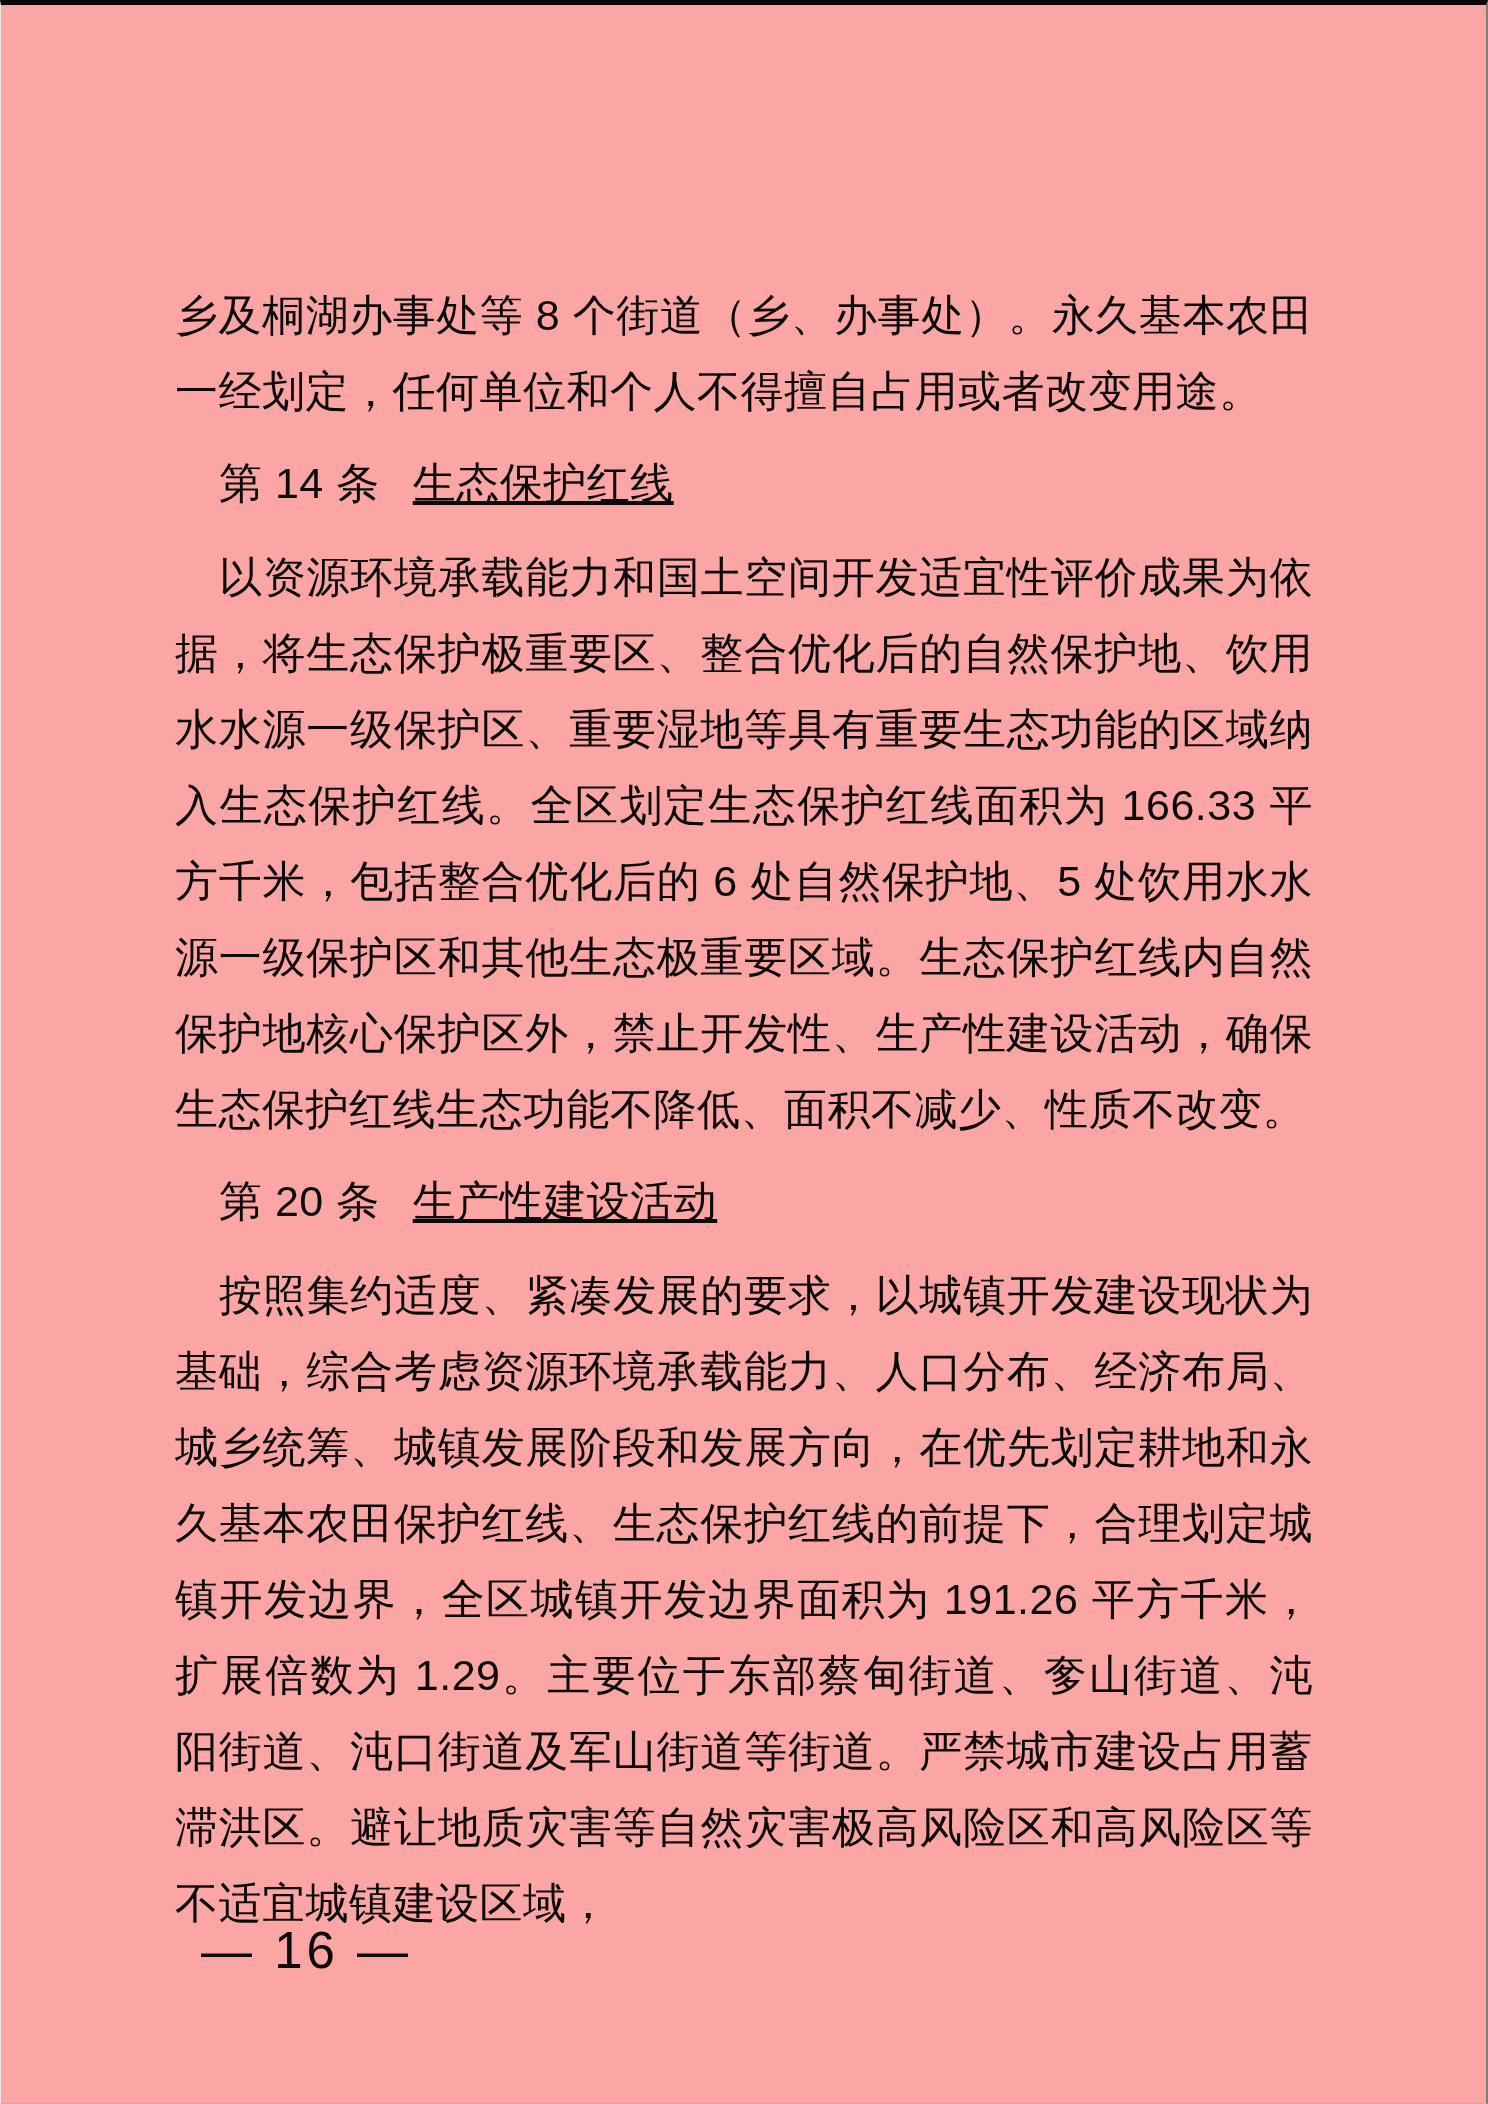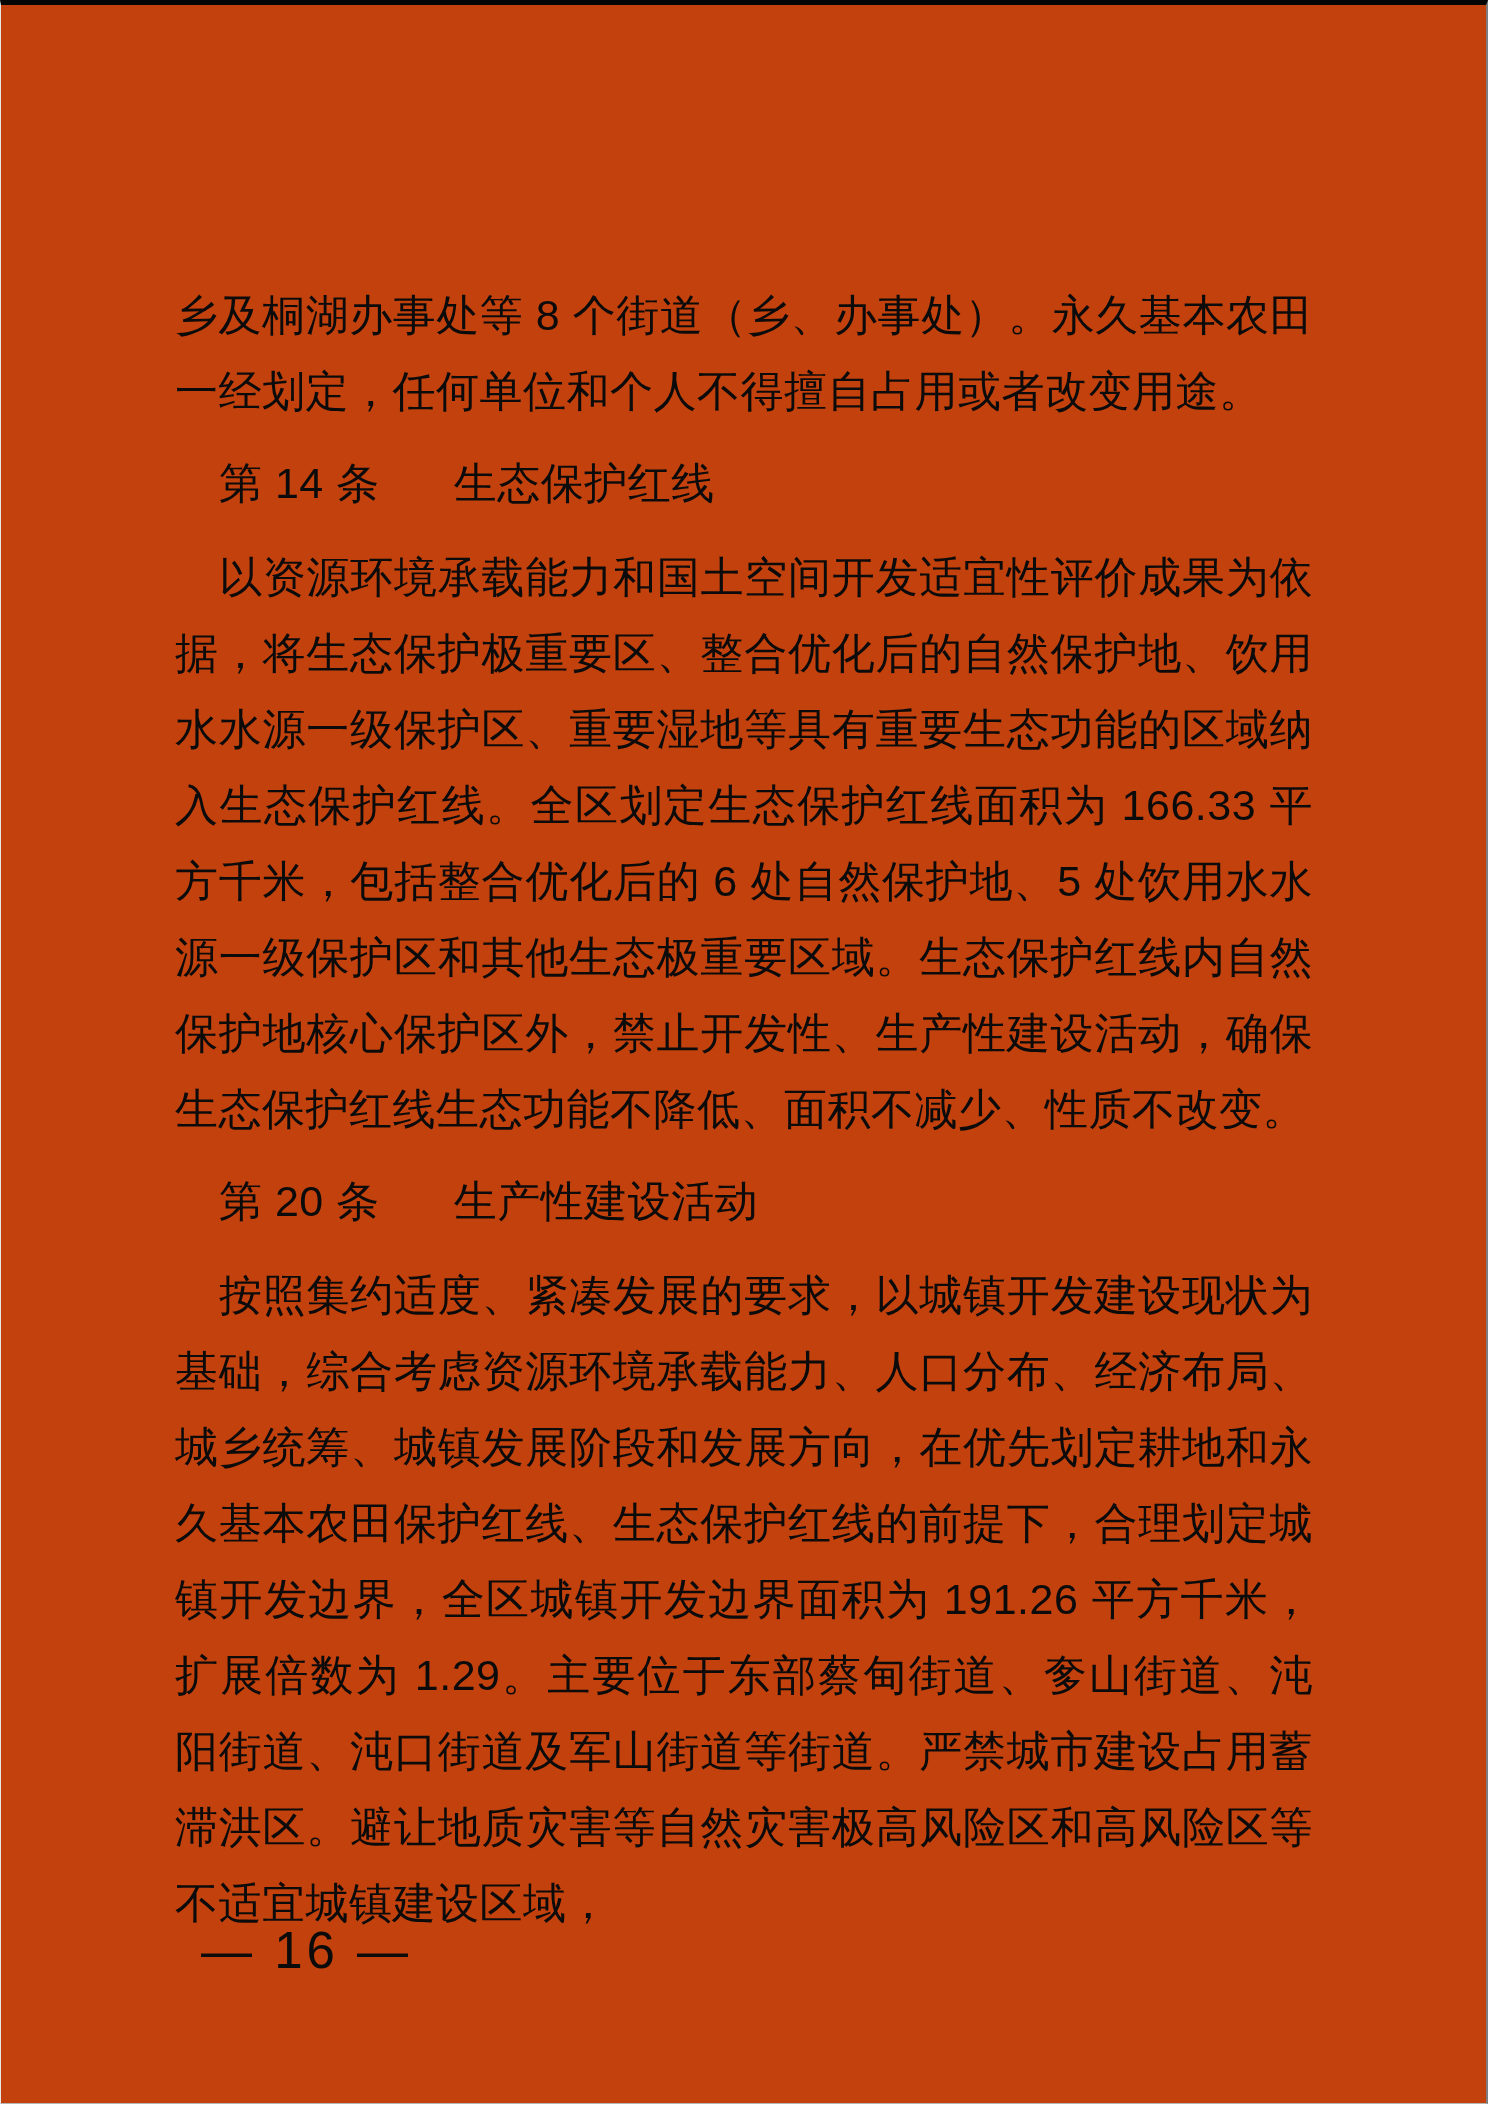--- a/index.html
+++ b/index.html
@@ -11,21 +11,21 @@
     width: 1488px;
     height: 2104px;
     position: relative;
     font-family: "Liberation Sans", sans-serif;
     color: #0b0b0b;
   }
   .page {
     position: absolute;
     inset: 0;
     box-sizing: border-box;
-    background: #c2410c;
+    background: #fca5a5;
     border-top: 5px solid #060606;
     border-right: 2px solid #7d7d7d;
     border-bottom: 1px solid #b5b5b5;
     border-left: 1px solid #e8e8e8;
   }
   .content {
     position: absolute;
     left: 174px;
     top: 272px;
     width: 1138px;
@@ -40,21 +40,21 @@
   }
   p.no-indent { text-indent: 0; }
   p.indent { text-indent: 44px; }
   p.article-heading {
     margin: 16px 0 18px 0;
     text-indent: 44px;
     font-size: 43px;
     line-height: 76px;
     font-weight: 500;
   }
-  .article-title-span { margin-left: 74px; }
+  .article-title-span { margin-left: 33px; text-decoration: underline; }
   .footer-pagenum {
     position: absolute;
     left: 200px;
     top: 1920px;
     font-size: 51px;
     line-height: 1;
     letter-spacing: 4px;
     color: #0b0b0b;
   }
 </style>

